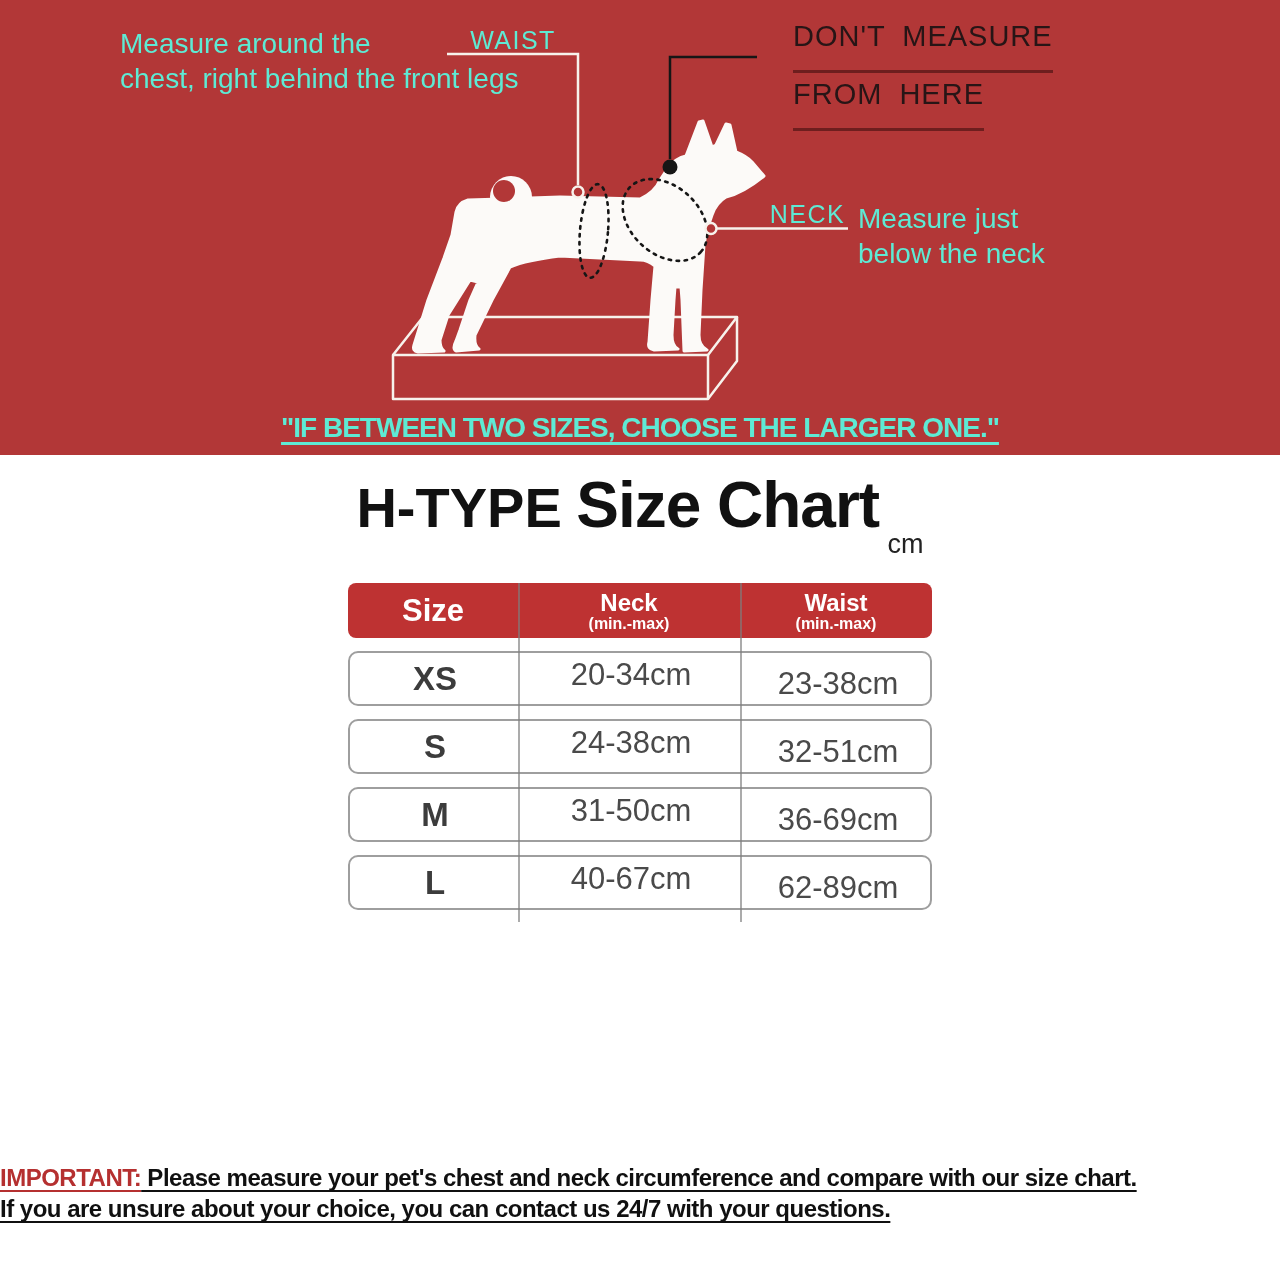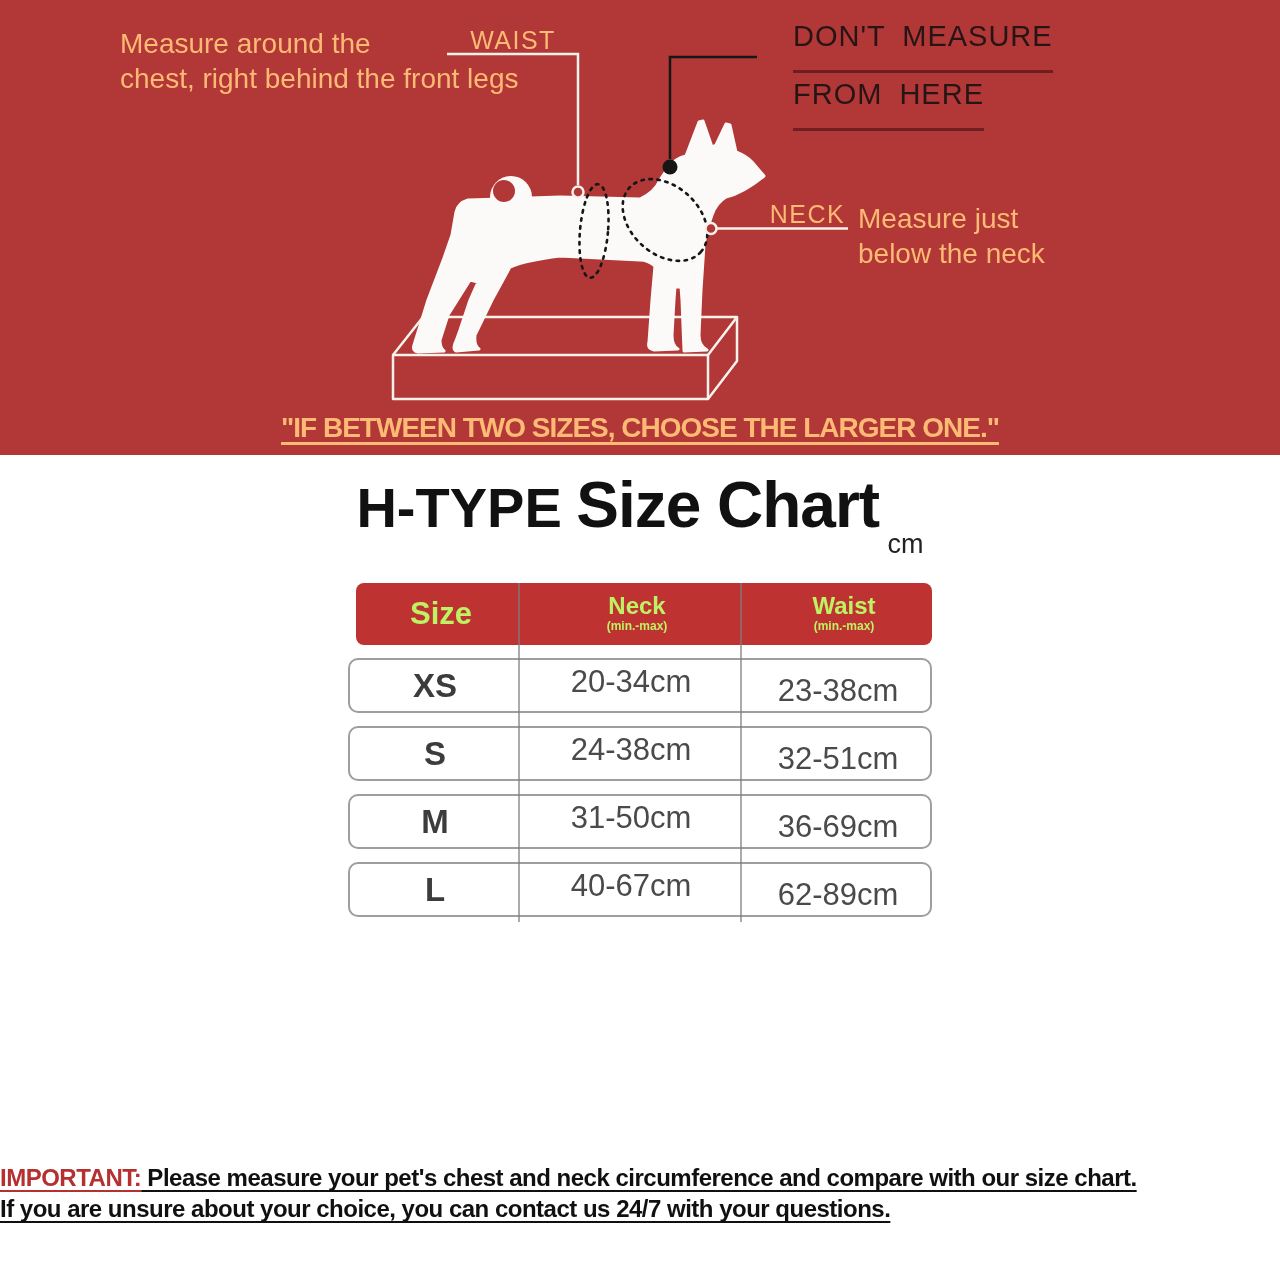--- a/index.html
+++ b/index.html
@@ -1,42 +1,42 @@
 <!DOCTYPE html>
 <html style="--hero-bg: #B23737; --accent: #BE3232; --important: #B53030;"><head>
 <meta charset="utf-8">
 <style>
   html,body{margin:0;padding:0;background:#fff;}
   .page{position:relative;width:1280px;height:1280px;overflow:hidden;background:#fff;
         font-family:"Liberation Sans","DejaVu Sans",sans-serif;}
   
   .hero{position:absolute;left:0;top:0;width:1280px;height:455px;background:var(--hero-bg,#B23737);}
   .hero svg{position:absolute;left:0;top:0;width:1280px;height:455px;}
-  .hero-text{position:absolute;color:#fdba74;}
+  .hero-text{position:absolute;color:#5eead4;}
   .chest-note{left:120px;top:26px;font-size:28px;line-height:35px;}
   .waist-label{left:447px;top:26px;width:132px;text-align:center;font-size:25px;letter-spacing:1.5px;}
   .dont-block{left:793px;top:22px;color:#271516;font-size:29px;letter-spacing:1px;word-spacing:8px;line-height:1;}
   .dont-block .u{display:inline-block;padding-bottom:19px;margin-bottom:7px;border-bottom:3px solid #6E1E1E;}
   .neck-label{left:760px;top:200px;width:95px;text-align:center;font-size:25px;letter-spacing:1.5px;}
   .neck-note{left:858px;top:201px;font-size:28px;line-height:35px;}
   .quote{left:0;top:412px;width:1280px;text-align:center;font-weight:700;font-size:28px;letter-spacing:-1px;
          text-decoration:underline;text-decoration-thickness:2.5px;text-underline-offset:5px;text-decoration-skip-ink:none;}
   
   .title-row{position:absolute;left:0;top:468px;width:1280px;text-align:center;color:#111;white-space:nowrap;}
   .t1{font-size:56px;font-weight:700;letter-spacing:0px;}
   .t2{font-size:64px;font-weight:700;letter-spacing:-1px;margin-left:10px;}
   .t3{display:inline-block;font-size:27px;font-weight:400;color:#222;transform:translateY(26px);margin-left:4px;}
   
   .size-table{position:absolute;left:348px;top:583px;width:584px;}
-  .thead{display:grid;grid-template-columns:170px 222px 192px;height:62px;background:var(--accent,#BE3232);
-         border-radius:8px;color:#bef264;align-items:center;margin-left:8px;}
+  .thead{display:grid;grid-template-columns:170px 222px 192px;height:55px;background:var(--accent,#BE3232);
+         border-radius:8px;color:#ffffff;align-items:center;}
   .th{text-align:center;}
   .th-size{font-size:31px;font-weight:700;}
   .h-main{font-size:24px;font-weight:700;line-height:25px;}
-  .h-sub{font-size:12px;font-weight:700;line-height:17px;}
+  .h-sub{font-size:16px;font-weight:700;line-height:17px;}
   .trow{display:grid;grid-template-columns:170px 222px 192px;height:55px;margin-top:13px;background:#fff;
         border:2px solid #9E9E9E;border-radius:10px;box-sizing:border-box;align-items:center;}
   .trow:first-of-type{margin-top:22px;}
   .td{text-align:center;}
   .td.size{font-size:33px;font-weight:700;color:#3C3C3C;}
   .td.neck{font-size:31px;color:#4A4A4A;transform:translateY(-4px);}
   .td.waist{font-size:31px;color:#4A4A4A;transform:translateY(5px);}
   .vline{position:absolute;top:0;width:2px;height:339px;background:#7E7E7E;opacity:0.65;}
   .vline-1{left:170px;} .vline-2{left:392px;}
   

